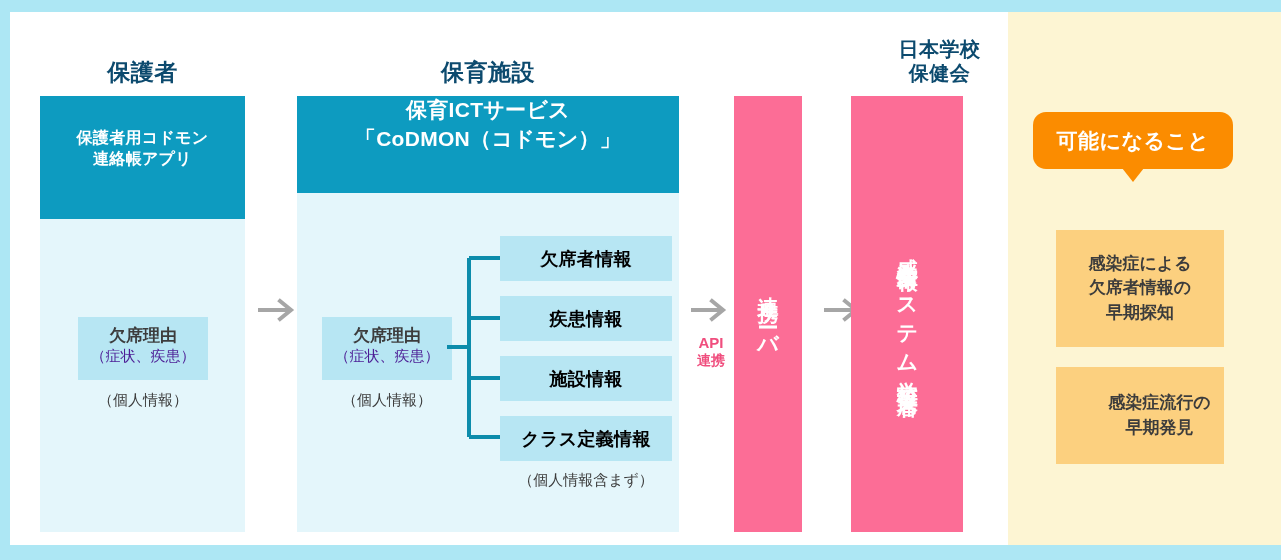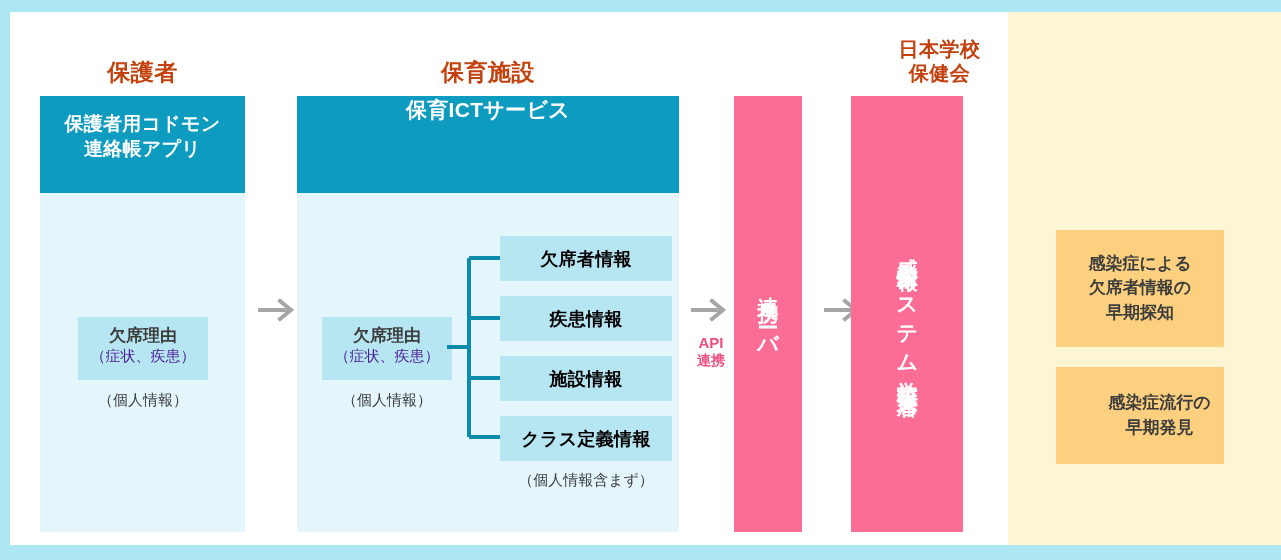--- a/index.html
+++ b/index.html
@@ -39,21 +39,21 @@
     height: 533px;
     background: #fdf5d3;
   }
 
   
   .group-heading {
     position: absolute;
     text-align: center;
     font-weight: bold;
     font-size: 23px;
-    color: #c2410c;
+    color: #0c4a6e;
     letter-spacing: 0.5px;
     line-height: 1.18;
   }
   #heading-guardian  { left: 30px;  top: 47px; width: 205px; }
   #heading-facility  { left: 287px; top: 47px; width: 382px; }
   #heading-jsha      { left: 827px; top: 26px; width: 205px; font-size: 20px; }
 
   
   .column-shell {
     position: absolute;
@@ -64,24 +64,24 @@
 
   .column-header {
     width: 100%;
     background: #0d9bc0;
     color: #ffffff;
     font-weight: bold;
     text-align: center;
     letter-spacing: 0.3px;
   }
   #guardian-column .column-header {
-    height: 97px;
-    font-size: 19px;
+    height: 123px;
+    font-size: 16px;
     line-height: 1.32;
-    padding-top: 15px;
+    padding-top: 31px;
   }
   #facility-column .column-header {
     height: 97px;
     font-size: 21px;
     line-height: 1.36;
     padding-top: 0;
   }
   .column-header .line2 { display: block; }
 
   
@@ -286,20 +286,23 @@
   .benefit-box .bline { display: block; }
 </style>
 </head>
 <body>
 
 <div id="stage">
   <div id="canvas">
 
     <div id="benefits-panel">
 
+      <div id="benefits-bubble">
+        <span>可能になること</span>
+      </div>
 
       <div class="benefit-box" id="benefit-box-0">
         <span>
           <span class="bline">感染症による</span>
           <span class="bline">欠席者情報の</span>
           <span class="bline">早期探知</span>
         </span>
       </div>
 
       <div class="benefit-box" id="benefit-box-1">
@@ -340,20 +343,21 @@
       <svg width="42" height="30" viewBox="0 0 42 30" aria-hidden="true">
         <path d="M4 15 H32" stroke="#a6a6a6" stroke-width="4" fill="none" stroke-linecap="square"></path>
         <path d="M24 6 L35 15 L24 24" stroke="#a6a6a6" stroke-width="4" fill="none" stroke-linecap="square" stroke-linejoin="miter"></path>
       </svg>
     </div>
 
     <div class="column-shell" id="facility-column">
 
       <div class="column-header">
         <span>保育ICTサービス</span>
+        <span class="line2">「CoDMON（コドモン）」</span>
       </div>
 
       <div id="facility-reason-card">
         <span class="card-title">欠席理由</span>
         <span class="card-sub">（症状、疾患）</span>
       </div>
 
       <div id="facility-privacy-note">（個人情報）</div>
 
       <svg id="facility-connector" viewBox="0 0 60 240" aria-hidden="true">

